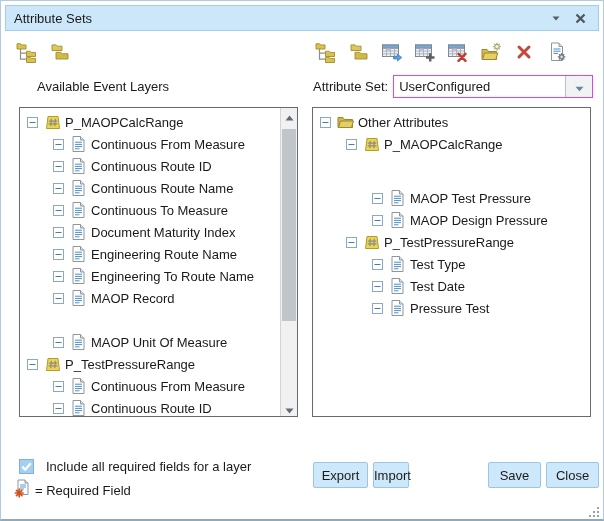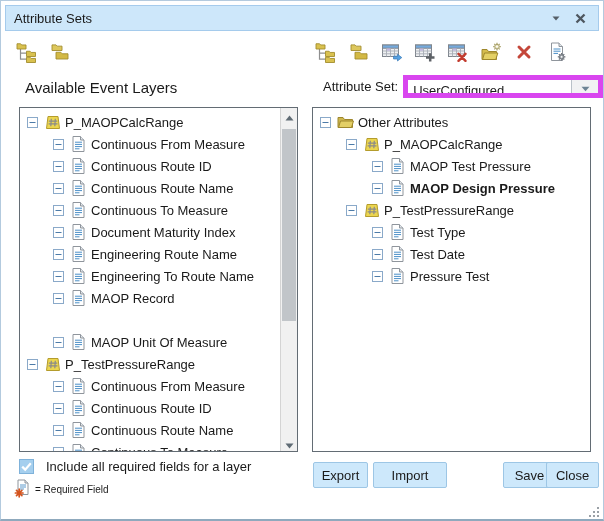--- a/index.html
+++ b/index.html
@@ -9,47 +9,47 @@
           border-bottom:2px solid #8fa9bd;box-sizing:border-box;}
   .titlebar{position:absolute;left:4px;top:4px;right:4px;height:26px;background:#cde7fa;
             border:1px solid #a5cbec;box-sizing:border-box;display:flex;align-items:center;
             padding:0 8px;font-size:13px;}
   .titlebar .t-title{flex:1;}
   .tb-ctl{display:flex;align-items:center;justify-content:center;width:20px;height:20px;cursor:default;}
   .toolbar-left{position:absolute;left:15px;top:40px;display:flex;gap:11px;}
   .toolbar-right{position:absolute;left:314px;top:40px;display:flex;gap:11px;}
   .tb-icon{width:22px;height:22px;display:flex;align-items:center;justify-content:center;}
   .tb-icon .iw{display:flex;}
-  .avail-label{position:absolute;left:24px;top:78px;font-size:15px;}
-  .attrset-row{position:absolute;left:322px;top:74px;width:280px;height:23px;display:flex;align-items:center;}
+  .avail-label{position:absolute;left:36px;top:78px;font-size:13px;}
+  .attrset-row{position:absolute;left:312px;top:74px;width:280px;height:23px;display:flex;align-items:center;}
   .attrset-row .as-label{font-size:13px;margin-right:5px;white-space:nowrap;}
-  .combo{flex:1;height:23px;border:5px solid #d946ef;background:#fff;display:flex;box-sizing:border-box;align-items:stretch;}
+  .combo{flex:1;height:23px;border:1px solid #d946ef;background:#fff;display:flex;box-sizing:border-box;align-items:stretch;}
   .combo-text{flex:1;font-size:13px;padding:3px 0 0 5px;white-space:nowrap;overflow:hidden;}
   .combo-btn{width:26px;background:#f1f2f3;border-left:1px solid #b9c1c8;display:flex;align-items:center;justify-content:center;}
-  .panel{position:absolute;top:106px;height:345px;background:#fff;border:1px solid #636c74;box-sizing:border-box;}
+  .panel{position:absolute;top:106px;height:310px;background:#fff;border:1px solid #636c74;box-sizing:border-box;}
   .panel-left{left:18px;width:279px;}
   .panel-right{left:311px;width:279px;}
   .tree{position:absolute;top:0;bottom:0;left:0;right:0;overflow:hidden;padding-top:3px;}
   .panel-left .tree{right:17px;}
   .tree-row{height:22px;display:flex;align-items:center;white-space:nowrap;font-size:13px;}
   .expand{width:11px;height:11px;display:inline-flex;margin-right:6px;flex:none;}
   .ticon{width:17px;display:inline-flex;justify-content:center;margin-right:4px;flex:none;}
   .scrollbar{position:absolute;top:0;right:0;bottom:0;width:16px;background:#f1f1f1;
              border-left:1px solid #d4d4d4;display:flex;flex-direction:column;}
   .sb-btn{height:15px;display:flex;align-items:center;justify-content:center;flex:none;}
   .sb-track{flex:1;position:relative;}
   .sb-thumb{position:absolute;left:1px;right:1px;top:6px;height:192px;background:#c1c5c9;}
   .include-row{position:absolute;left:18px;top:458px;display:flex;align-items:flex-start;gap:12px;font-size:13px;}
   .checkbox{width:15px;height:15px;display:inline-flex;}
-  .required-row{position:absolute;left:13px;top:478px;display:flex;align-items:center;gap:4px;font-size:10px;}
+  .required-row{position:absolute;left:13px;top:478px;display:flex;align-items:center;gap:4px;font-size:13px;}
   .dlg-btn{position:absolute;top:461px;height:26px;background:#cde8fb;border:1px solid #9dc6e5;
            border-radius:2px;font-size:13px;color:#1a1a1a;font-family:"Liberation Sans",sans-serif;padding:0;}
   [data-name="export-button"]{left:312px;width:55px;}
-  [data-name="import-button"]{left:372px;width:74px;}
-  [data-name="save-button"]{left:502px;width:53px;}
+  [data-name="import-button"]{left:372px;width:36px;}
+  [data-name="save-button"]{left:487px;width:53px;}
   [data-name="close-button"]{left:545px;width:53px;}
   .resize-grip{position:absolute;right:3px;bottom:3px;width:12px;height:12px;}
 </style>
 </head>
 <body>
 
 <div class="window" data-name="attribute-sets-dialog">
 
   <div class="titlebar" data-name="titlebar">
     <span class="t-title" data-name="window-title">Attribute Sets</span>
@@ -476,37 +476,37 @@
             </svg>
           </span>
           <span class="ticon" data-name="event-layer-icon">
             <svg width="16" height="15" viewBox="0 0 16 15">
               <path d="M3 1.5 L13 1.5 L14.5 13.5 L1.5 13.5 Z" fill="#ecd64f" stroke="#b49c2c"></path>
               <path d="M6.3 3.8 L5.8 11.2 M10.3 3.8 L9.8 11.2 M3.8 6.1 H12.3 M3.6 8.9 H12.5" stroke="#8a8a8a" stroke-width="1.2"></path>
             </svg>
           </span>
           <span data-name="tree-item-label">P_MAOPCalcRange</span>
         </div>
-        <div class="tree-row" data-name="tree-item-maop-test-pressure" style="padding-left: 59px;">
+        <div class="tree-row" data-name="tree-item-maop-test-pressure" style="padding-left: 59px; margin-top: 32px;">
           <span class="expand" data-name="collapse-toggle">
             <svg width="11" height="11" viewBox="0 0 11 11">
               <rect x="0.5" y="0.5" width="10" height="10" fill="#fff" stroke="#8aa9c9"></rect>
               <line x1="2.5" y1="5.5" x2="8.5" y2="5.5" stroke="#4d7ba8"></line>
             </svg>
           </span>
           <span class="ticon" data-name="document-icon">
             <svg width="13" height="16" viewBox="0 0 13 16">
               <path d="M1 0.5 H8.5 L12 4 V15.5 H1 Z" fill="#fff" stroke="#8f959c"></path>
               <path d="M8.5 0.5 V4 H12" fill="#e2e6ea" stroke="#8f959c"></path>
               <path d="M3 6.2 H10 M3 8.4 H10 M3 10.6 H10 M3 12.8 H7.5" stroke="#4a8fc7" stroke-width="1"></path>
             </svg>
           </span>
           <span data-name="tree-item-label">MAOP Test Pressure</span>
         </div>
-        <div class="tree-row" data-name="tree-item-maop-design-pressure" style="padding-left: 59px; font-weight: bold;">
+        <div class="tree-row" data-name="tree-item-maop-design-pressure" style="padding-left: 59px;">
           <span class="expand" data-name="collapse-toggle">
             <svg width="11" height="11" viewBox="0 0 11 11">
               <rect x="0.5" y="0.5" width="10" height="10" fill="#fff" stroke="#8aa9c9"></rect>
               <line x1="2.5" y1="5.5" x2="8.5" y2="5.5" stroke="#4d7ba8"></line>
             </svg>
           </span>
           <span class="ticon" data-name="document-icon">
             <svg width="13" height="16" viewBox="0 0 13 16">
               <path d="M1 0.5 H8.5 L12 4 V15.5 H1 Z" fill="#fff" stroke="#8f959c"></path>
               <path d="M8.5 0.5 V4 H12" fill="#e2e6ea" stroke="#8f959c"></path>

